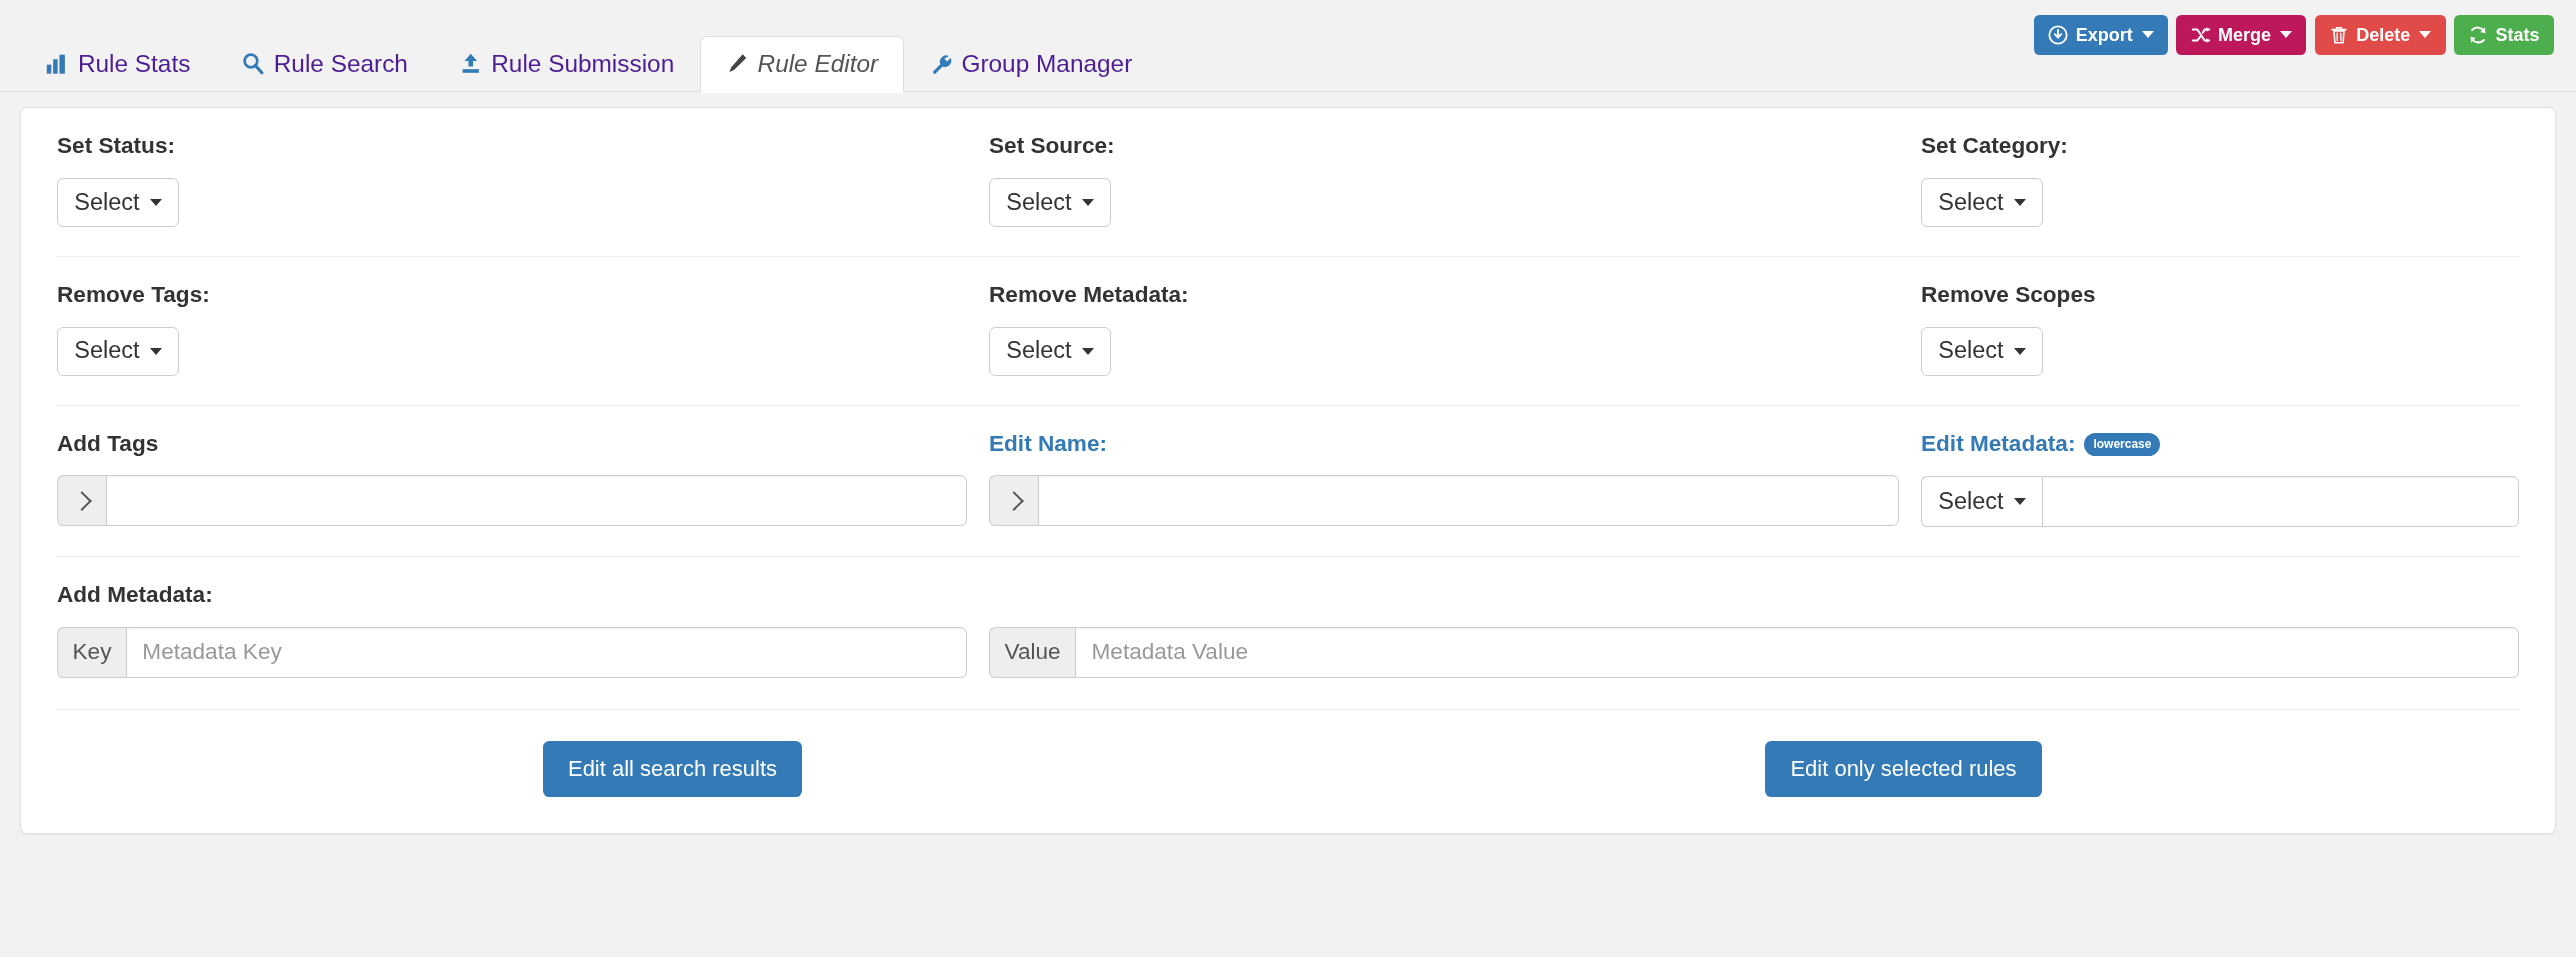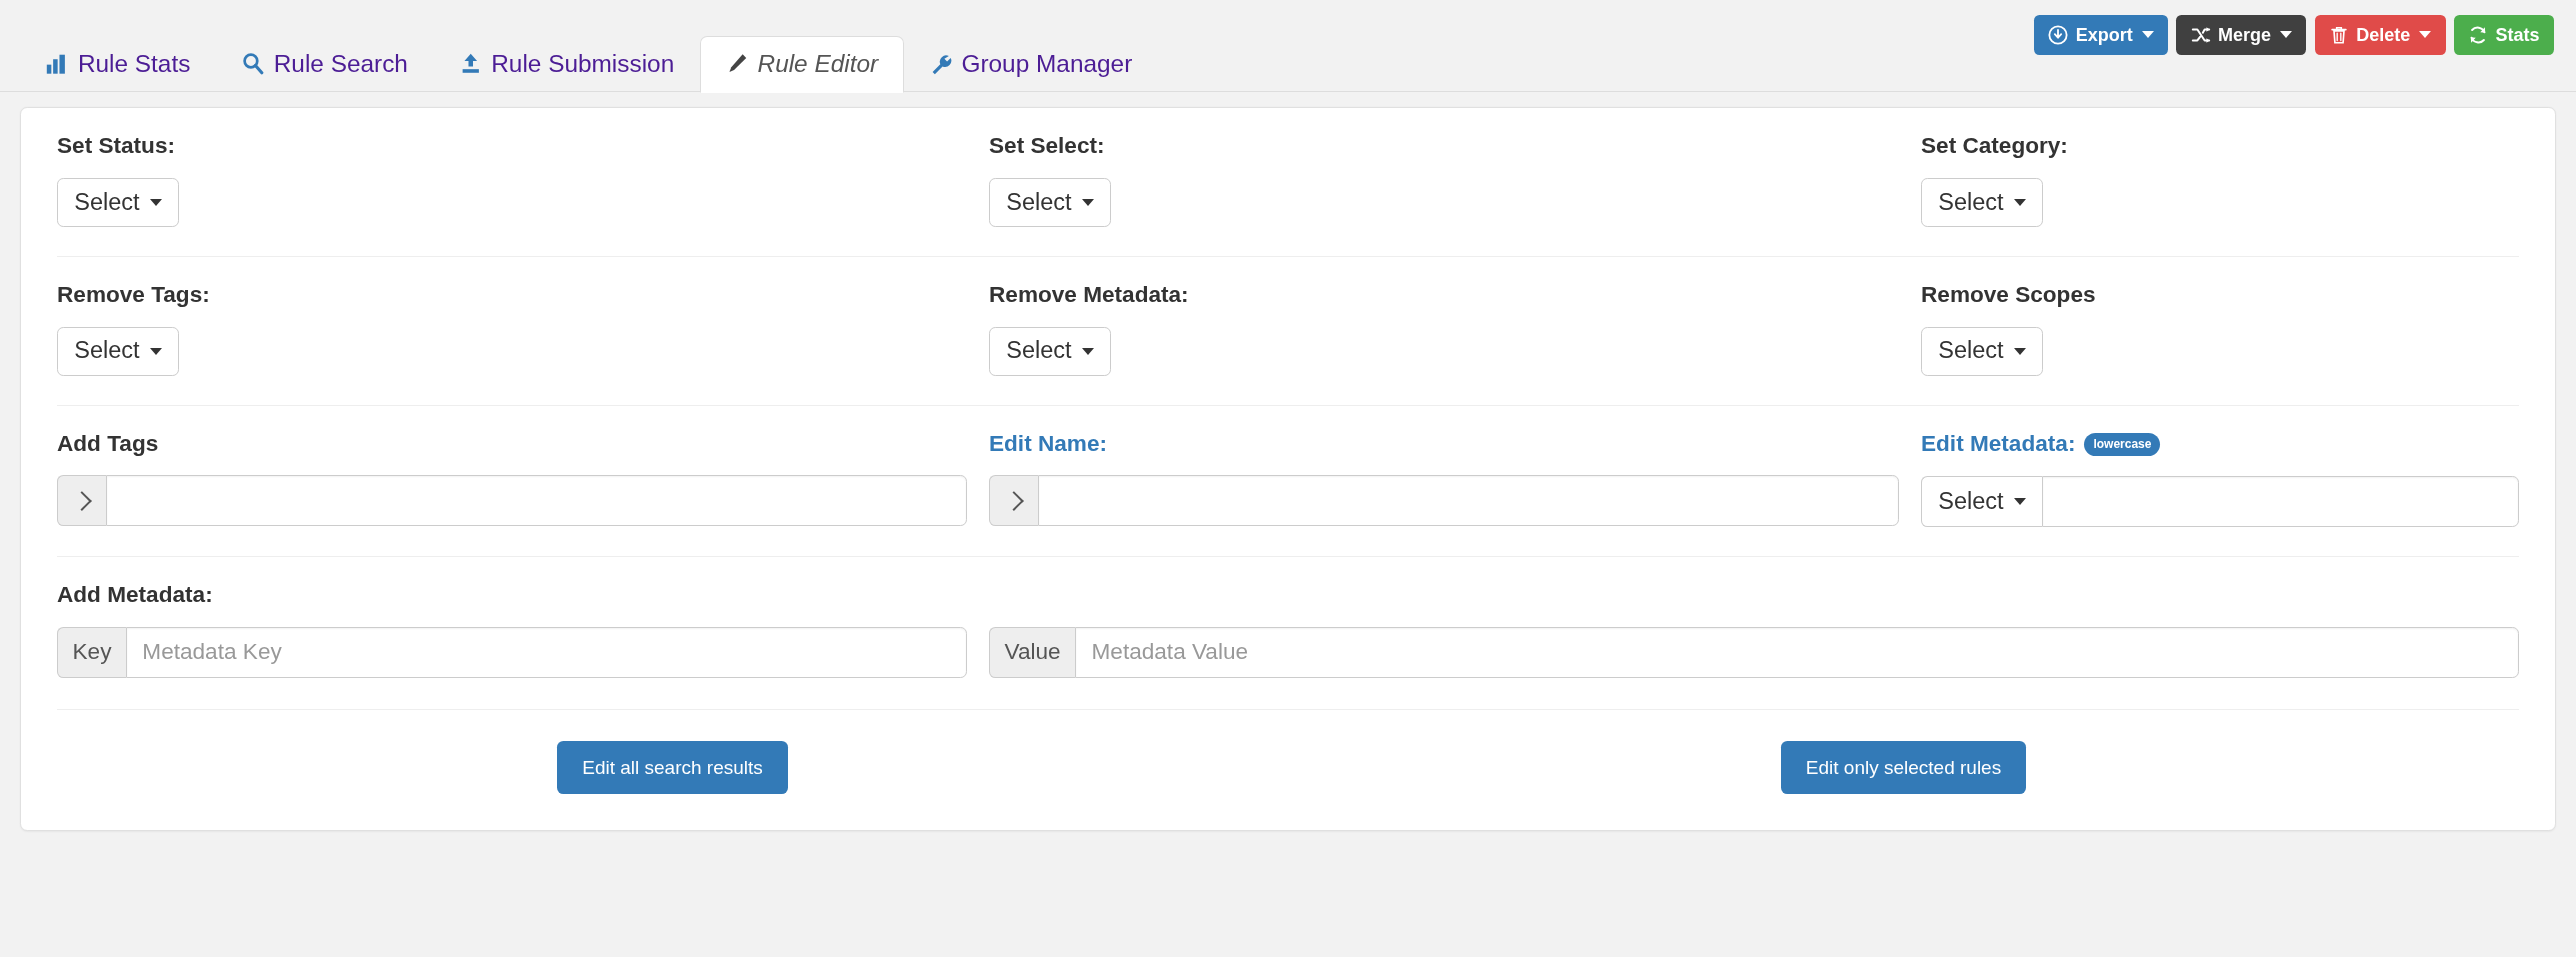--- a/index.html
+++ b/index.html
@@ -90,21 +90,21 @@
   }
   .btn svg { display: block; flex: none; }
   .btn .caret {
     width: 0; height: 0;
     border-left: 6.3px solid transparent;
     border-right: 6.3px solid transparent;
     border-top: 7.2px solid currentColor;
     margin-left: 1.8px;
   }
   .btn-export { background: #337ab7; }
-  .btn-merge  { background: #404040; }
+  .btn-merge  { background: #be185d; }
   .btn-delete { background: #e04b49; }
   .btn-stats  { background: #4cae4c; }
 
   
   .panel {
     margin: 15.4px 20px 0 20px;
     background: #ffffff;
     border: 1.8px solid #e0e0e0;
     border-radius: 7.2px;
     box-shadow: 0 0.9px 1.8px rgba(0,0,0,0.05);
@@ -249,21 +249,21 @@
     flex: 1;
     display: flex;
     justify-content: center;
   }
   .btn-primary {
     background: #337ab7;
     color: #ffffff;
     border: none;
     border-radius: 6.3px;
     font-family: "Liberation Sans", sans-serif;
-    font-size: 19px;
+    font-size: 22px;
     line-height: 1;
     padding: 17px 25px;
     cursor: pointer;
     white-space: nowrap;
   }
 </style>
 </head>
 <body>
 
 <div class="tabbar">
@@ -378,21 +378,21 @@
 
     <div class="col col-a">
       <div class="field-label">Set Status:</div>
       <button class="select-btn">
         <span>Select</span>
         <span class="caret"></span>
       </button>
     </div>
 
     <div class="col col-b">
-      <div class="field-label">Set Select:</div>
+      <div class="field-label">Set Source:</div>
       <button class="select-btn">
         <span>Select</span>
         <span class="caret"></span>
       </button>
     </div>
 
     <div class="col col-c">
       <div class="field-label">Set Category:</div>
       <button class="select-btn">
         <span>Select</span>

